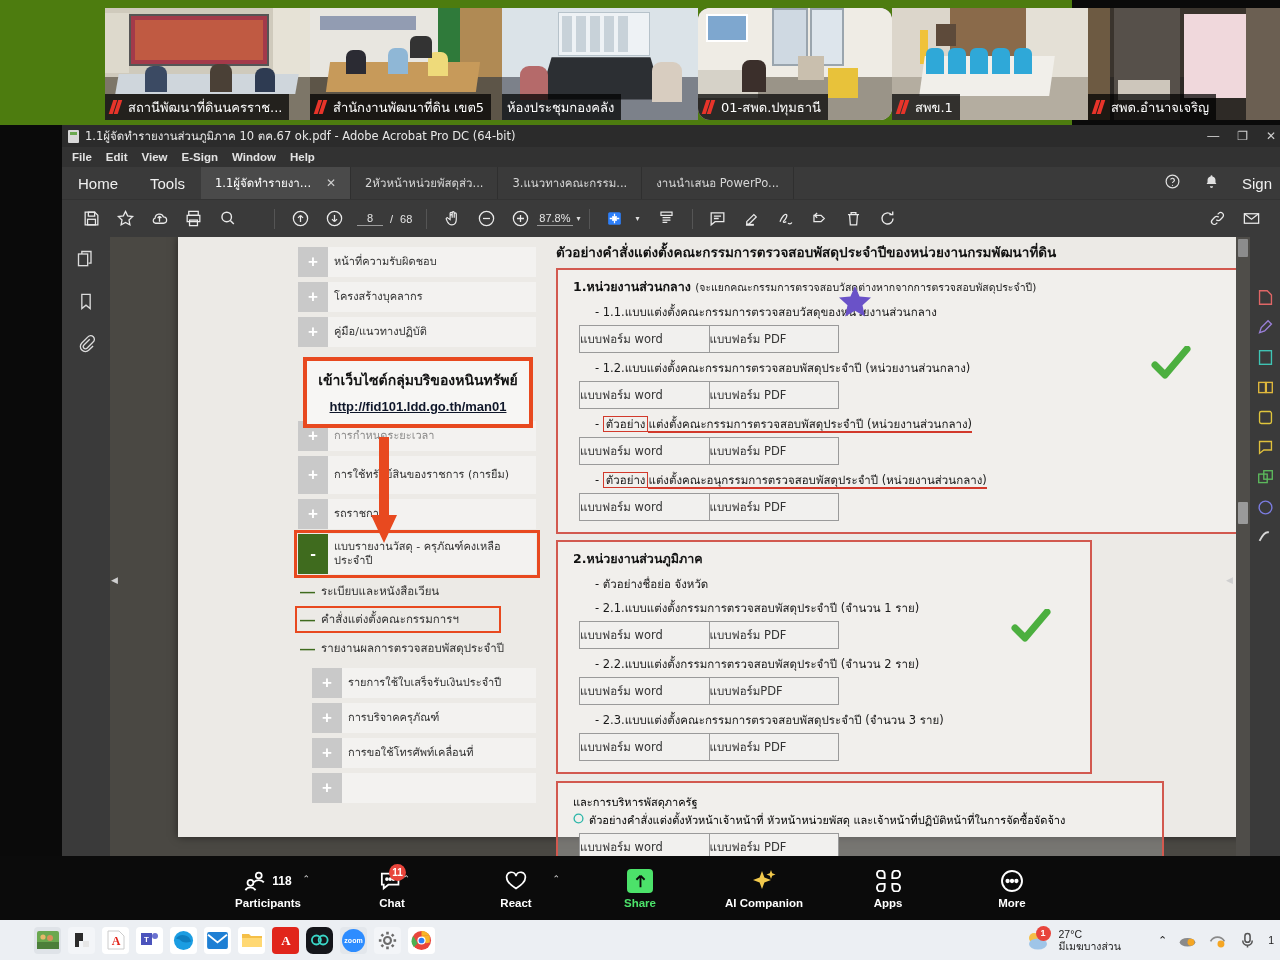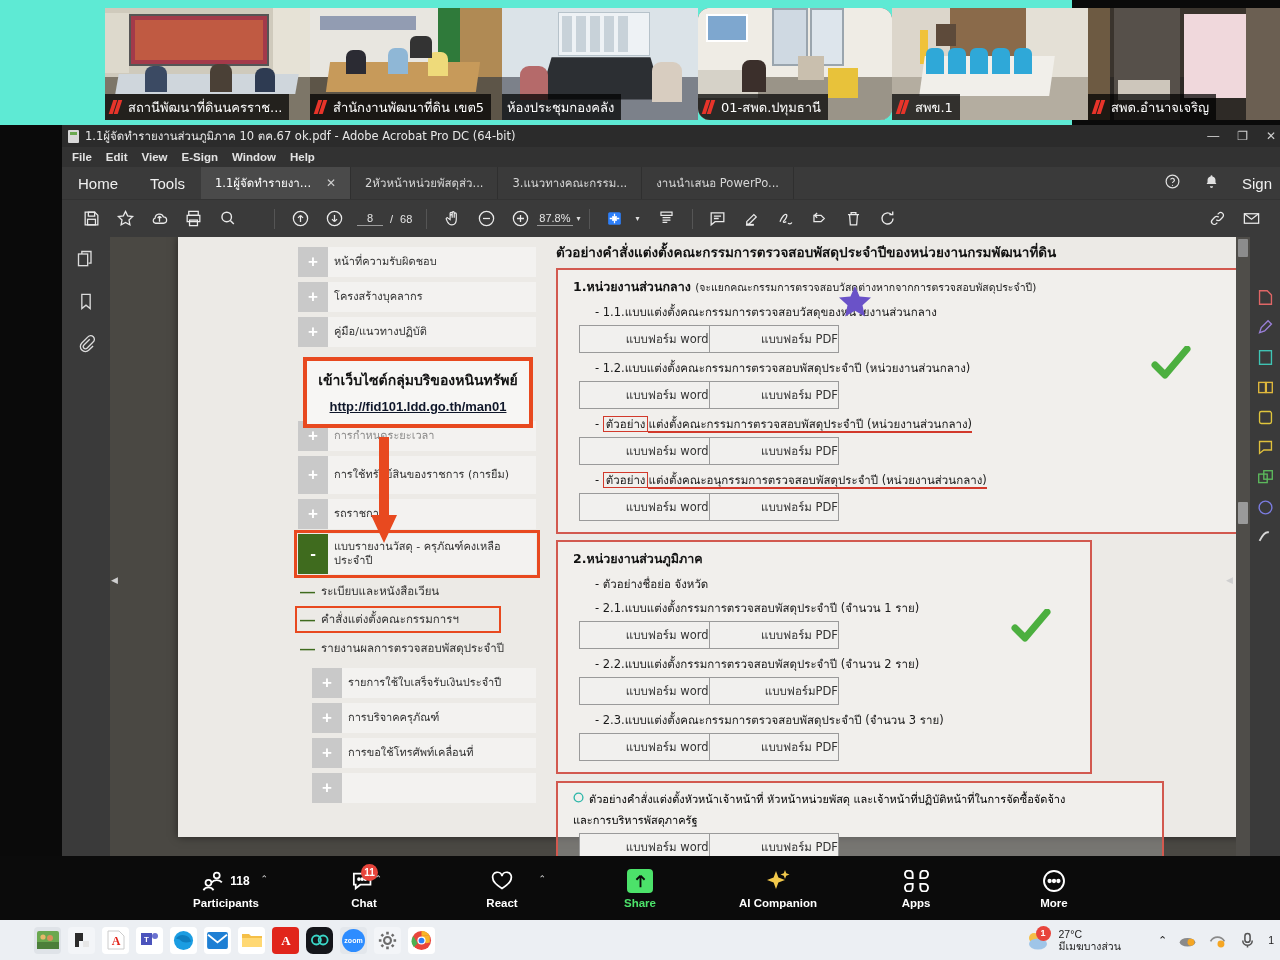--- a/index.html
+++ b/index.html
@@ -3,21 +3,21 @@
 <meta charset="utf-8">
 <style>
   * { box-sizing: border-box; margin:0; padding:0; }
   html,body { width:1280px; height:960px; overflow:hidden; background:#000; }
   body { font-family:"Liberation Sans","DejaVu Sans",sans-serif; }
 
   
   #screen { position:relative; width:1280px; height:960px; background:#0a0a0a; }
 
   
-  #gallery { position:absolute; left:0; top:0; width:1072px; height:125px; background:#5eead4; }
+  #gallery { position:absolute; left:0; top:0; width:1072px; height:125px; background:#4d7c0f; }
   .tile { position:absolute; top:8px; height:112px; overflow:hidden; background:#111; }
   .tile .nameplate { position:absolute; left:0; bottom:0; height:26px; display:flex; align-items:center;
                      gap:5px; padding:0 7px 0 5px; background:rgba(0,0,0,.72); color:#fff;
                      font-size:13px; white-space:nowrap; max-width:100%; }
   .tile .nameplate .zicon { display:inline-block; width:13px; height:14px; position:relative; flex:0 0 auto;}
   .tile .nameplate .zicon::before{content:"";position:absolute;left:1px;top:0;width:4px;height:14px;background:#e8342a;transform:skewX(-18deg);}
   .tile .nameplate .zicon::after{content:"";position:absolute;left:6px;top:0;width:4px;height:14px;background:#e8342a;transform:skewX(-18deg);}
   .tile .nameplate .lbl { overflow:hidden; text-overflow:ellipsis; }
   .tile.active { outline:3px solid #5dfb6e; outline-offset:-3px; }
 
@@ -94,41 +94,41 @@
   .redoutline { position:absolute; border:3px solid #e8491f; pointer-events:none; }
 
   
   #content { position:absolute; left:378px; top:4px; width:700px; }
   #ctitle { font-size:13.5px; font-weight:bold; color:#111; white-space:nowrap; }
   .sectbox { border:2px solid #d2594f; padding:7px 15px 11px; margin-top:6px; background:rgba(255,255,255,.25); }
   .sechead { font-size:12.5px; font-weight:bold; color:#111; }
   .sechead .sub { font-weight:normal; font-size:10.5px; color:#222; }
   .bullet { font-size:11.5px; color:#1a1a1a; padding:6px 0 4px 22px; }
   .btnpair { display:flex; width:260px; margin-left:6px; }
-  .btnpair .b { flex:1; border:1px solid #9a9a9a; background:#f1f0ee; text-align:right;
+  .btnpair .b { flex:1; border:1px solid #9a9a9a; background:#f1f0ee; text-align:left;
                 padding:4px 0; font-size:11.5px; color:#333; }
   .btnpair .b+.b { border-left:none; }
   .hl { border-bottom:2px solid #d2392b; }
   .exbox { border:1.5px solid #d2392b; padding:0 2px; }
 
   .check { position:absolute; width:40px; height:36px; }
   .star  { position:absolute; width:34px; height:32px; }
 
   
   #vscroll { position:absolute; right:0; top:0; width:14px; bottom:0; background:#4f4d49; }
   #vthumb { position:absolute; right:2px; top:2px; width:10px; height:18px; background:#8c8c8c; border-radius:1px;}
   #vthumb2{ position:absolute; right:2px; top:265px; width:10px; height:22px; background:#9a9a9a; border-radius:1px;}
   #leftcollapse { position:absolute; left:0; top:330px; width:9px; height:26px; background:#4a4843; color:#cfcfcf;
                   font-size:9px; display:flex; align-items:center; justify-content:center; }
   #rightcollapse{ position:absolute; right:16px; top:330px; width:9px; height:26px; color:#cfcfcf;
                   font-size:9px; display:flex; align-items:center; justify-content:center; }
 
   
   #zoombar { position:absolute; left:0; bottom:40px; width:1280px; height:64px; background:#0b0b0b;
-             display:flex; align-items:center; justify-content:center; gap:46px;margin-top:32px; }
+             display:flex; align-items:center; justify-content:center; gap:32px;margin-top:32px; }
   .zb { position:relative; display:flex; flex-direction:column; align-items:center; justify-content:center;
         color:#fff; width:92px; }
   .zb .ico { height:26px; display:flex; align-items:center; justify-content:center; gap:4px; }
   .zb .lab { font-size:11.5px; font-weight:bold; margin-top:3px; }
   .zb .chev { font-size:9px; color:#ddd; position:absolute; }
   .badge { position:absolute; top:-4px; right:-2px; min-width:17px; height:17px; border-radius:9px;
            background:#e8453c; color:#fff; font-size:10px; font-weight:bold; display:flex;
            align-items:center; justify-content:center; padding:0 3px; }
   .cnt { font-size:12px; font-weight:bold; color:#fff; }
 
@@ -628,28 +628,28 @@
               <div class="bullet thaif">
                 <span>- 2.3.แบบแต่งตั้งคณะกรรมการตรวจสอบพัสดุประจำปี (จำนวน 3 ราย)</span>
               </div>
               <div class="btnpair">
                 <div class="b thaif">แบบฟอร์ม word</div>
                 <div class="b thaif">แบบฟอร์ม PDF</div>
               </div>
             </div>
 
             <div class="sectbox" style="margin-top:7px;width:608px;padding-bottom:4px;">
+              <div class="thaif" style="font-size:11px;padding-top:3px;">
+                <span>และการบริหารพัสดุภาครัฐ</span>
+              </div>
               <div class="thaif" style="font-size:11px;display:flex;gap:5px;align-items:flex-start;">
                 <svg width="11" height="11" viewBox="0 0 20 20" style="margin-top:2px;flex:0 0 auto;">
                   <circle cx="10" cy="10" r="8" fill="none" stroke="#2bb6a8" stroke-width="2.4"></circle>
                 </svg>
                 <span>ตัวอย่างคำสั่งแต่งตั้งหัวหน้าเจ้าหน้าที่ หัวหน้าหน่วยพัสดุ และเจ้าหน้าที่ปฏิบัติหน้าที่ในการจัดซื้อจัดจ้าง</span>
-              </div>
-              <div class="thaif" style="font-size:11px;padding-top:3px;">
-                <span>และการบริหารพัสดุภาครัฐ</span>
               </div>
               <div class="btnpair" style="margin-top:4px;">
                 <div class="b thaif">แบบฟอร์ม word</div>
                 <div class="b thaif">แบบฟอร์ม PDF</div>
               </div>
               <svg class="star" style="left:282px;top:44px;" viewBox="0 0 34 32">
                 <polygon points="17,1 21.6,11.4 33,12.6 24.5,20.3 26.9,31.4 17,25.8 7.1,31.4 9.5,20.3 1,12.6 12.4,11.4" fill="#6a52c8"></polygon>
               </svg>
             </div>
 

